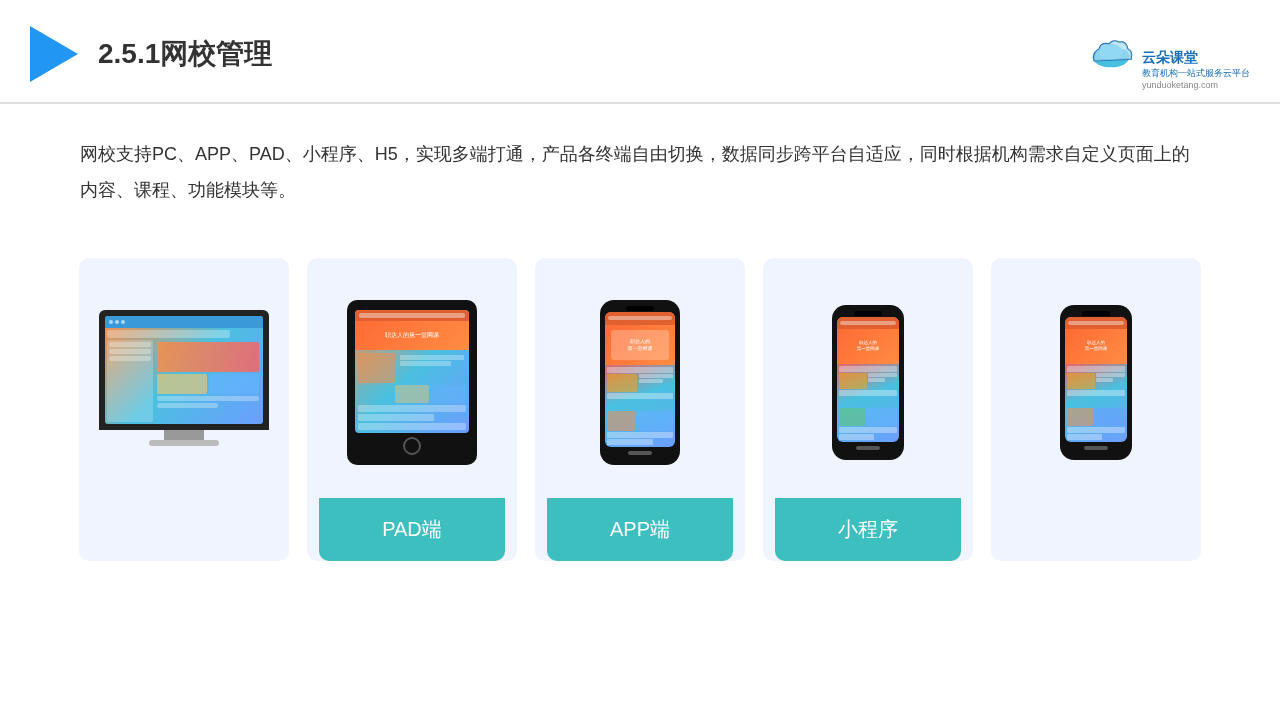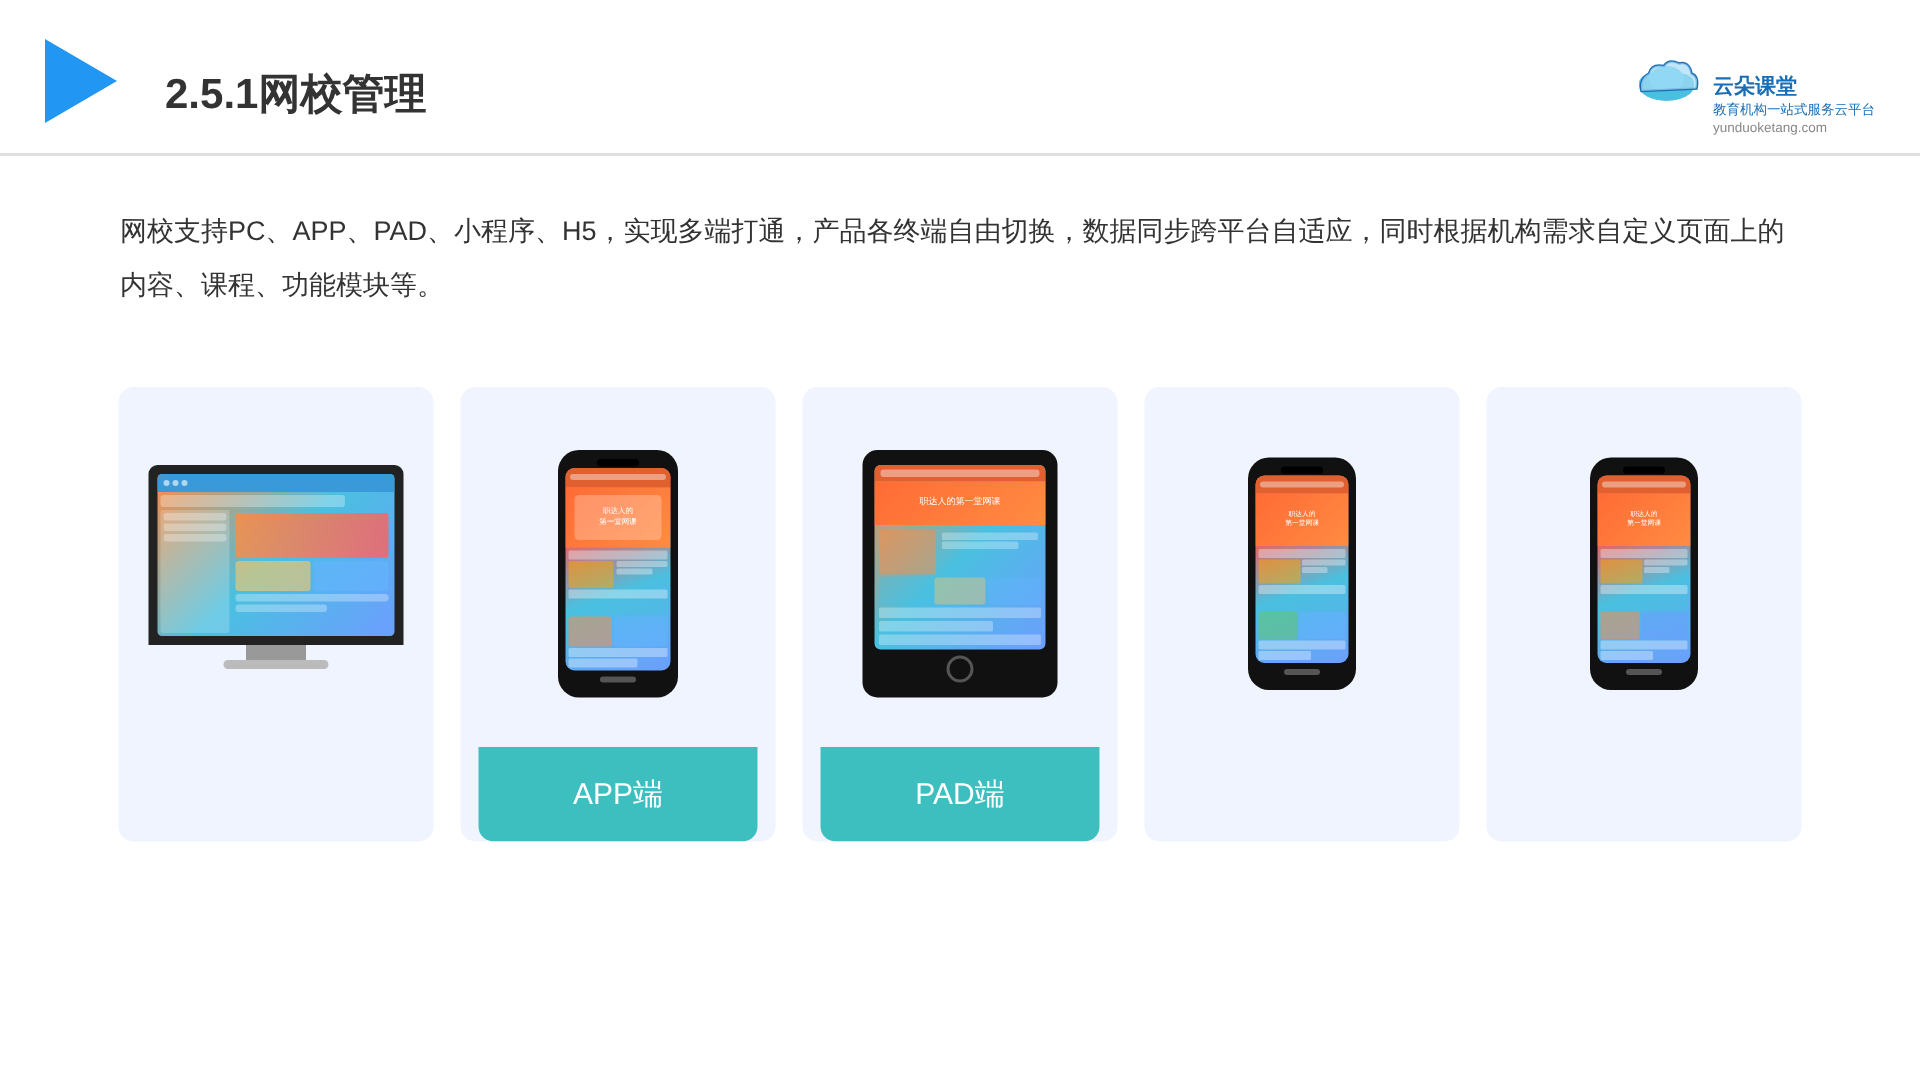--- a/index.html
+++ b/index.html
@@ -17,22 +17,22 @@
       display: flex;
       align-items: center;
       justify-content: space-between;
       padding: 18px 30px 0 30px;
       border-bottom: 2px solid #e0e0e0;
       padding-bottom: 12px;
     }
 
     .header-left {
       display: flex;
-      align-items: flex-end;
-      gap: 24px;
+      align-items: center;
+      gap: 12px;
     }
 
     .logo-triangle {
       width: 0;
       height: 0;
       border-top: 28px solid transparent;
       border-bottom: 28px solid transparent;
       border-left: 48px solid #2196F3;
       margin-right: 8px;
     }
@@ -357,58 +357,20 @@
           </div>
         </div>
         <div class="pc-stand"></div>
         <div class="pc-base"></div>
       </div>
     </div>
   </div>
 
   <div class="card">
     <div class="card-image-area">
-      <div class="phone-mockup">
-        <div class="phone-notch"></div>
-        <div class="phone-screen">
-          <div class="phone-screen-header">
-            <div style="width:100%;height:4px;background:rgba(255,255,255,0.4);border-radius:2px"></div>
-          </div>
-          <div style="height:40px;background:linear-gradient(135deg,#ff6b35,#ff8c42);display:flex;align-items:center;justify-content:center;padding:3px">
-            <div style="width:90%;height:30px;background:rgba(255,255,255,0.25);border-radius:3px;display:flex;align-items:center;justify-content:center">
-              <div style="font-size:5px;color:#fff;text-align:center;line-height:1.3">职达人的<br>第一堂网课</div>
-            </div>
-          </div>
-          <div class="phone-screen-content">
-            <div class="phone-row"></div>
-            <div style="display:flex;gap:2px">
-              <div style="width:30px;height:18px;background:rgba(255,165,0,0.5);border-radius:2px"></div>
-              <div style="flex:1;display:flex;flex-direction:column;gap:1px">
-                <div class="phone-row" style="height:4px"></div>
-                <div class="phone-row" style="height:4px;width:70%"></div>
-              </div>
-            </div>
-            <div class="phone-row"></div>
-            <div class="phone-row" style="height:10px;background:rgba(74,192,224,0.4)"></div>
-            <div style="display:flex;gap:1px">
-              <div style="width:45%;height:20px;background:rgba(255,140,66,0.5);border-radius:2px"></div>
-              <div style="width:55%;height:20px;background:rgba(100,180,255,0.5);border-radius:2px"></div>
-            </div>
-            <div class="phone-row"></div>
-            <div class="phone-row" style="width:70%"></div>
-          </div>
-        </div>
-        <div class="phone-home"></div>
-      </div>
-    </div>
-    <div class="card-label">APP端</div>
-  </div>
-
-  <div class="card">
-    <div class="card-image-area">
       <div class="ipad-mockup">
         <div class="ipad-screen">
           <div class="ipad-screen-header">
             <div style="width:100%;height:5px;background:rgba(255,255,255,0.4);border-radius:2px"></div>
           </div>
           <div style="height:35px;background:linear-gradient(135deg,#ff6b35,#ff8c42);display:flex;align-items:center;justify-content:center;padding:3px">
             <div style="font-size:6px;color:#fff;text-align:center;line-height:1.4">职达人的第一堂网课</div>
           </div>
           <div class="ipad-screen-content">
             <div style="display:flex;gap:2px;height:30px">
@@ -429,51 +391,54 @@
           </div>
         </div>
         <div class="ipad-home"></div>
       </div>
     </div>
     <div class="card-label">PAD端</div>
   </div>
 
   <div class="card">
     <div class="card-image-area">
-      <div class="phone-mockup phone-mini">
+      <div class="phone-mockup">
         <div class="phone-notch"></div>
         <div class="phone-screen">
           <div class="phone-screen-header">
             <div style="width:100%;height:4px;background:rgba(255,255,255,0.4);border-radius:2px"></div>
           </div>
-          <div style="height:38px;background:linear-gradient(135deg,#ff6b35,#ff8c42);display:flex;align-items:center;justify-content:center;padding:2px">
-            <div style="font-size:4.5px;color:#fff;text-align:center;line-height:1.4">职达人的<br>第一堂网课</div>
+          <div style="height:40px;background:linear-gradient(135deg,#ff6b35,#ff8c42);display:flex;align-items:center;justify-content:center;padding:3px">
+            <div style="width:90%;height:30px;background:rgba(255,255,255,0.25);border-radius:3px;display:flex;align-items:center;justify-content:center">
+              <div style="font-size:5px;color:#fff;text-align:center;line-height:1.3">职达人的<br>第一堂网课</div>
+            </div>
           </div>
           <div class="phone-screen-content">
             <div class="phone-row"></div>
-            <div style="display:flex;gap:1px">
-              <div style="width:28px;height:16px;background:rgba(255,165,0,0.5);border-radius:1px"></div>
+            <div style="display:flex;gap:2px">
+              <div style="width:30px;height:18px;background:rgba(255,165,0,0.5);border-radius:2px"></div>
               <div style="flex:1;display:flex;flex-direction:column;gap:1px">
                 <div class="phone-row" style="height:4px"></div>
-                <div class="phone-row" style="height:4px;width:60%"></div>
+                <div class="phone-row" style="height:4px;width:70%"></div>
               </div>
             </div>
             <div class="phone-row"></div>
-            <div style="height:10px;background:rgba(74,192,224,0.35);border-radius:1px"></div>
+            <div class="phone-row" style="height:10px;background:rgba(74,192,224,0.4)"></div>
             <div style="display:flex;gap:1px">
-              <div style="width:45%;height:18px;background:rgba(100,200,100,0.5);border-radius:1px"></div>
-              <div style="width:55%;height:18px;background:rgba(100,180,255,0.5);border-radius:1px"></div>
-            </div>
-            <div class="phone-row"></div>
-            <div class="phone-row" style="width:60%"></div>
+              <div style="width:45%;height:20px;background:rgba(255,140,66,0.5);border-radius:2px"></div>
+              <div style="width:55%;height:20px;background:rgba(100,180,255,0.5);border-radius:2px"></div>
+            </div>
+            <div class="phone-row"></div>
+            <div class="phone-row" style="width:70%"></div>
           </div>
         </div>
         <div class="phone-home"></div>
       </div>
     </div>
+    <div class="card-label">APP端</div>
   </div>
 
   <div class="card">
     <div class="card-image-area">
       <div class="phone-mockup phone-mini">
         <div class="phone-notch"></div>
         <div class="phone-screen">
           <div class="phone-screen-header">
             <div style="width:100%;height:4px;background:rgba(255,255,255,0.4);border-radius:2px"></div>
           </div>
@@ -485,25 +450,61 @@
             <div style="display:flex;gap:1px">
               <div style="width:28px;height:16px;background:rgba(255,165,0,0.5);border-radius:1px"></div>
               <div style="flex:1;display:flex;flex-direction:column;gap:1px">
                 <div class="phone-row" style="height:4px"></div>
                 <div class="phone-row" style="height:4px;width:60%"></div>
               </div>
             </div>
             <div class="phone-row"></div>
             <div style="height:10px;background:rgba(74,192,224,0.35);border-radius:1px"></div>
             <div style="display:flex;gap:1px">
-              <div style="width:45%;height:18px;background:rgba(255,140,66,0.5);border-radius:1px"></div>
-              <div style="width:55%;height:18px;background:rgba(108,158,255,0.5);border-radius:1px"></div>
+              <div style="width:45%;height:18px;background:rgba(100,200,100,0.5);border-radius:1px"></div>
+              <div style="width:55%;height:18px;background:rgba(100,180,255,0.5);border-radius:1px"></div>
             </div>
             <div class="phone-row"></div>
             <div class="phone-row" style="width:60%"></div>
           </div>
         </div>
         <div class="phone-home"></div>
       </div>
     </div>
+    <div class="card-label">小程序</div>
+  </div>
+
+  <div class="card">
+    <div class="card-image-area">
+      <div class="phone-mockup phone-mini">
+        <div class="phone-notch"></div>
+        <div class="phone-screen">
+          <div class="phone-screen-header">
+            <div style="width:100%;height:4px;background:rgba(255,255,255,0.4);border-radius:2px"></div>
+          </div>
+          <div style="height:38px;background:linear-gradient(135deg,#ff6b35,#ff8c42);display:flex;align-items:center;justify-content:center;padding:2px">
+            <div style="font-size:4.5px;color:#fff;text-align:center;line-height:1.4">职达人的<br>第一堂网课</div>
+          </div>
+          <div class="phone-screen-content">
+            <div class="phone-row"></div>
+            <div style="display:flex;gap:1px">
+              <div style="width:28px;height:16px;background:rgba(255,165,0,0.5);border-radius:1px"></div>
+              <div style="flex:1;display:flex;flex-direction:column;gap:1px">
+                <div class="phone-row" style="height:4px"></div>
+                <div class="phone-row" style="height:4px;width:60%"></div>
+              </div>
+            </div>
+            <div class="phone-row"></div>
+            <div style="height:10px;background:rgba(74,192,224,0.35);border-radius:1px"></div>
+            <div style="display:flex;gap:1px">
+              <div style="width:45%;height:18px;background:rgba(255,140,66,0.5);border-radius:1px"></div>
+              <div style="width:55%;height:18px;background:rgba(108,158,255,0.5);border-radius:1px"></div>
+            </div>
+            <div class="phone-row"></div>
+            <div class="phone-row" style="width:60%"></div>
+          </div>
+        </div>
+        <div class="phone-home"></div>
+      </div>
+    </div>
   </div>
 
 </div>
 
 </body></html>

